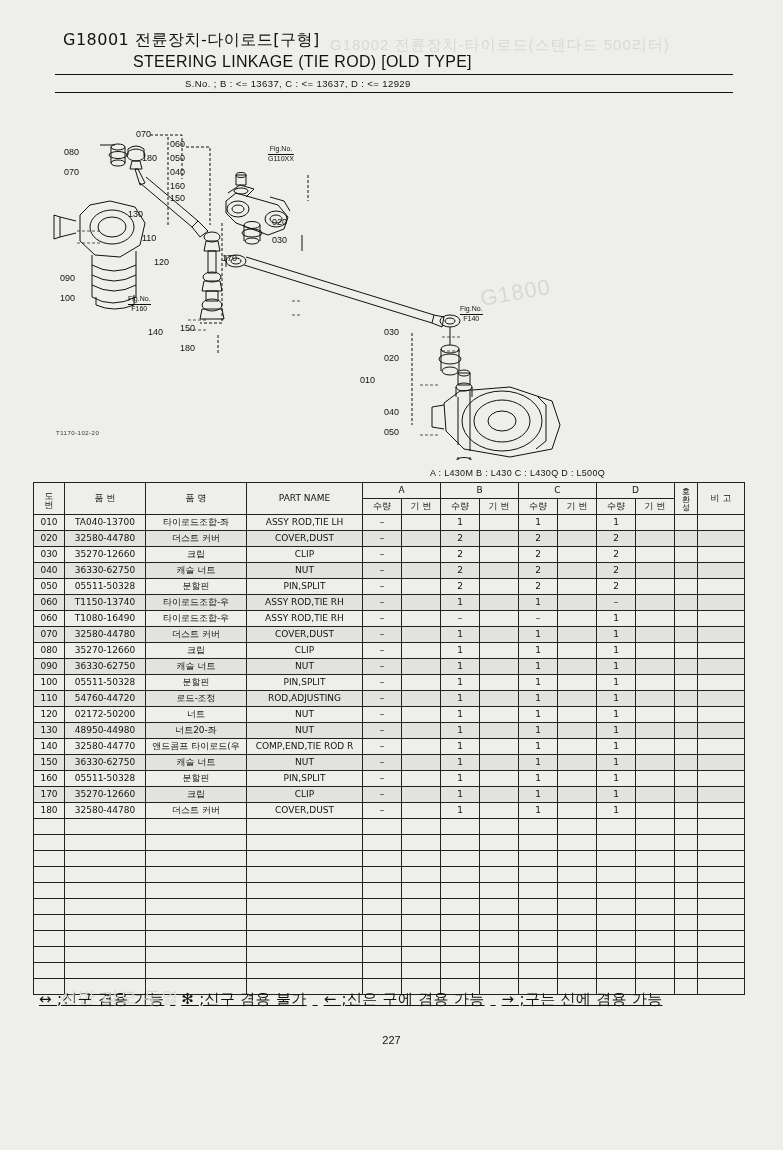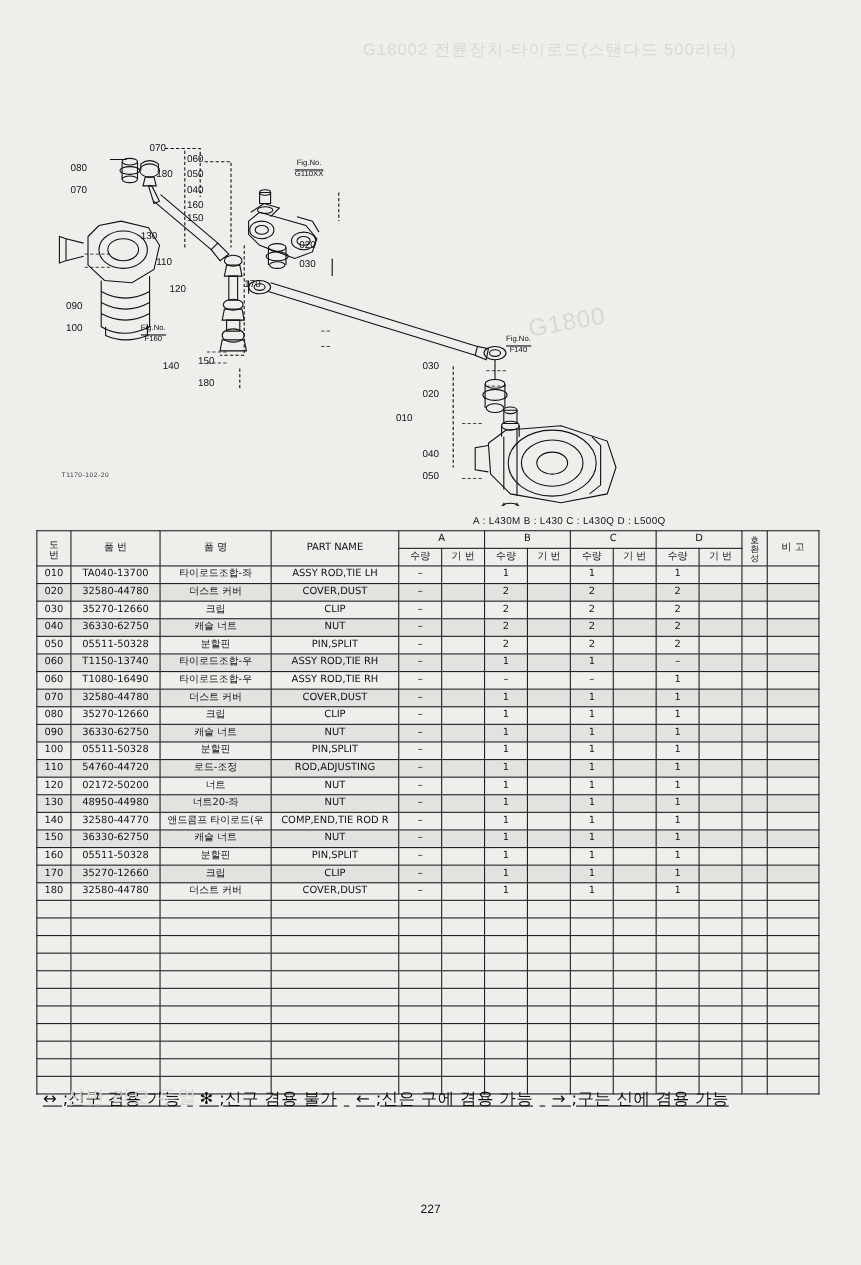--- a/index.html
+++ b/index.html
@@ -71,32 +71,39 @@
 
   
   .footnote{
     position:absolute;left:33px;top:990px;width:718px;
     font-size:15px;letter-spacing:.3px;
     font-family:"DejaVu Sans", sans-serif;
     text-decoration:underline;
   }
   .footnote span{margin:0 6px;}
   .pageno{
-    position:absolute;left:0;top:1094px;width:783px;text-align:center;
+    position:absolute;left:0;top:1034px;width:783px;text-align:center;
     font-size:11px;
   }
   svg{display:block;}
 </style>
 </head>
 <body>
 
 <div class="page">
 
   <div class="ghost" style="left:330px;top:36px;">G18002 전륜장치-타이로드(스탠다드 500리터)</div>
 
+  <div class="hdr">
+    <div class="ko">G18001 전륜장치-다이로드[구형]</div>
+    <div class="en">STEERING LINKAGE (TIE ROD) [OLD TYPE]</div>
+    <div class="rule"></div>
+    <div class="sno">S.No. ;   B : &lt;= 13637,    C : &lt;= 13637,    D : &lt;= 12929</div>
+    <div class="rule2"></div>
+  </div>
 
   <div class="illus">
     <svg width="700" height="355" viewBox="0 0 700 355">
       <g fill="none" stroke="#111" stroke-width="1">
 
         <path d="M40 110 L50 100 L70 96 L95 102 L105 118 L100 140 L80 152 L55 150 L40 136 Z"></path>
         <ellipse cx="72" cy="122" rx="22" ry="17"></ellipse>
         <ellipse cx="72" cy="122" rx="14" ry="10"></ellipse>
         <path d="M52 150 L52 192 Q72 204 96 192 L96 146"></path>
         <path d="M52 160 Q74 172 96 160"></path>

